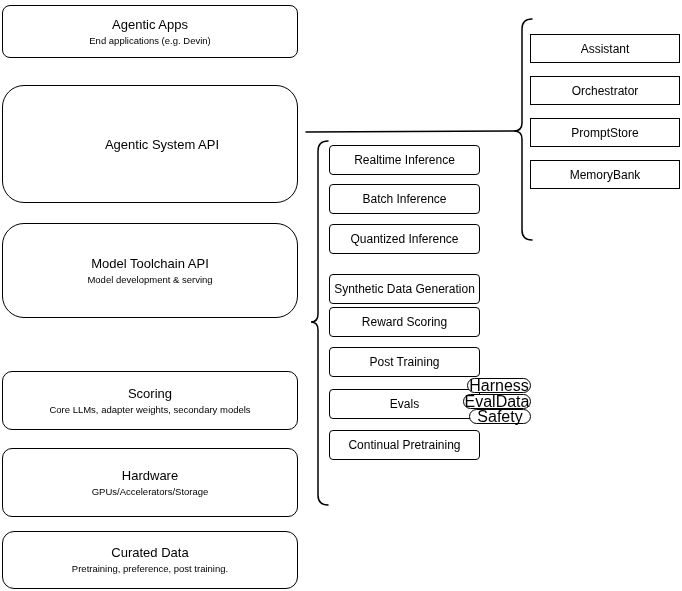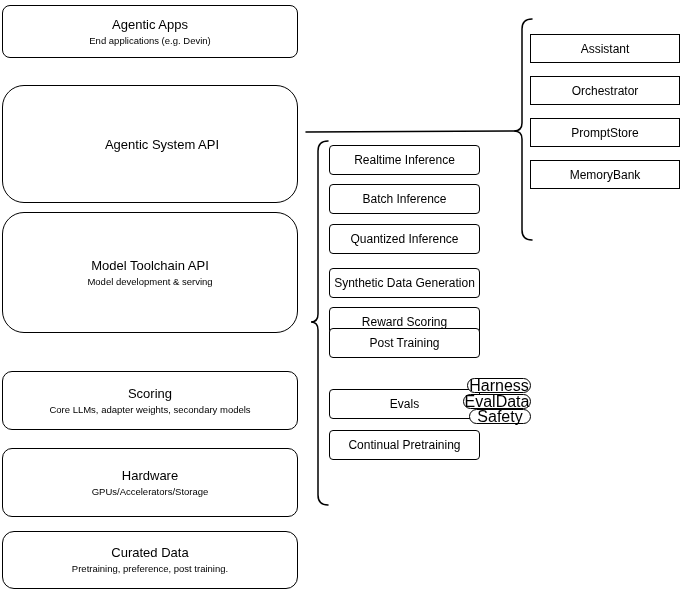--- a/index.html
+++ b/index.html
@@ -64,21 +64,21 @@
 
   <div class="node lbox r8" style="top:5px; height:53px;">
     <div class="title">Agentic Apps</div>
     <div class="subtitle">End applications (e.g. Devin)</div>
   </div>
 
   <div class="node lbox r22" style="top:85px; height:118px;padding-left:24px;">
     <div class="title">Agentic System API</div>
   </div>
 
-  <div class="node lbox r22" style="top:212px; height:121px;">
+  <div class="node lbox r22" style="top:223px; height:95px;">
     <div class="title">Model Toolchain API</div>
     <div class="subtitle">Model development &amp; serving</div>
   </div>
 
   <div class="node lbox r10" style="top:371px; height:59px;">
     <div class="title">Scoring</div>
     <div class="subtitle">Core LLMs, adapter weights, secondary models</div>
   </div>
 
   <div class="node lbox r10" style="top:448px; height:69px;">
@@ -93,27 +93,27 @@
 
   <div class="node mbox" style="top:145px;">
     <span>Realtime Inference</span>
   </div>
   <div class="node mbox" style="top:224px;">
     <span>Quantized Inference</span>
   </div>
   <div class="node mbox" style="top:184px;">
     <span>Batch Inference</span>
   </div>
-  <div class="node mbox" style="top:268px;">
+  <div class="node mbox" style="top:274px;">
     <span>Synthetic Data Generation</span>
   </div>
   <div class="node mbox" style="top:307px;">
     <span>Reward Scoring</span>
   </div>
-  <div class="node mbox" style="top:328px;">
+  <div class="node mbox" style="top:347px;">
     <span>Post Training</span>
   </div>
   <div class="node mbox" style="top:389px;">
     <span>Evals</span>
   </div>
   <div class="node mbox" style="top:430px;">
     <span>Continual Pretraining</span>
   </div>
 
   <div class="node pill" style="left:467px; top:378px; width:64px;">

